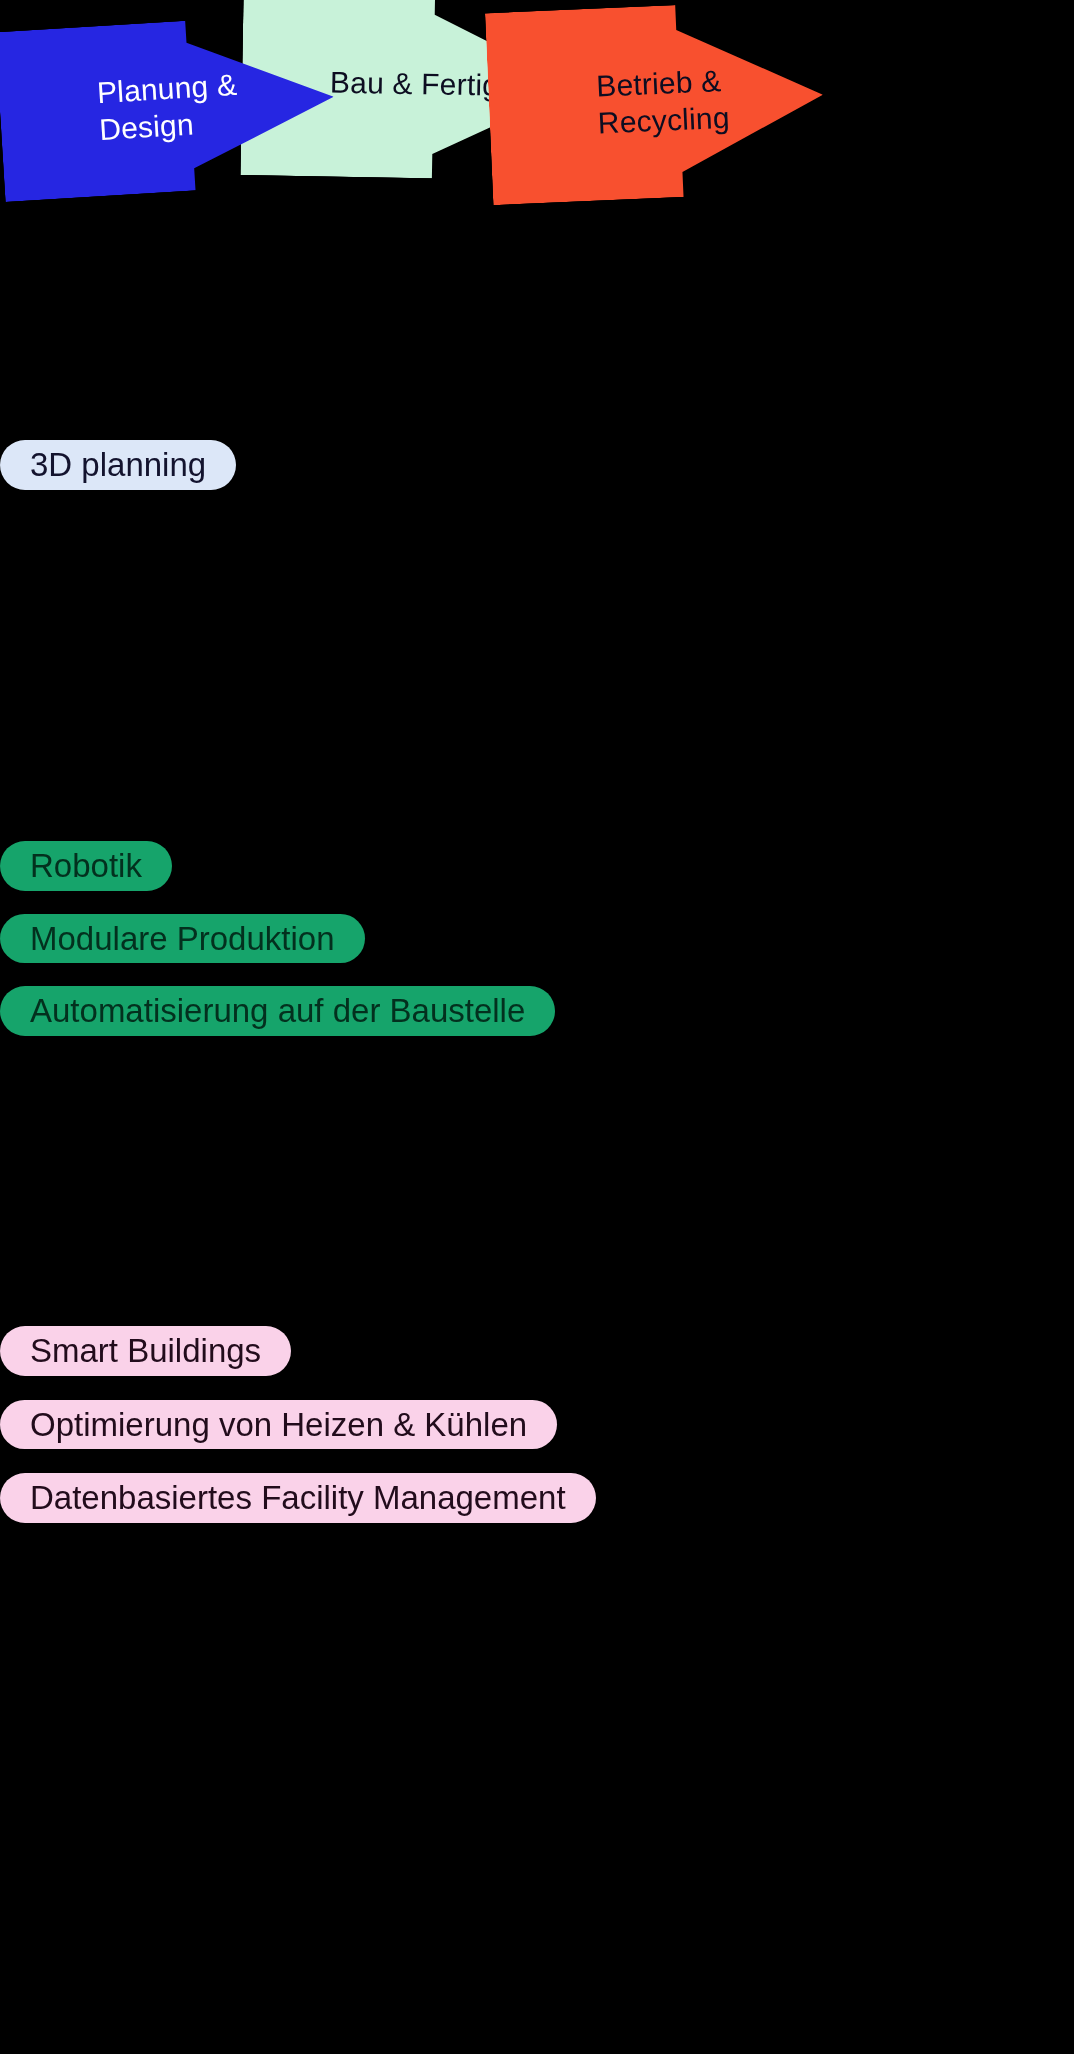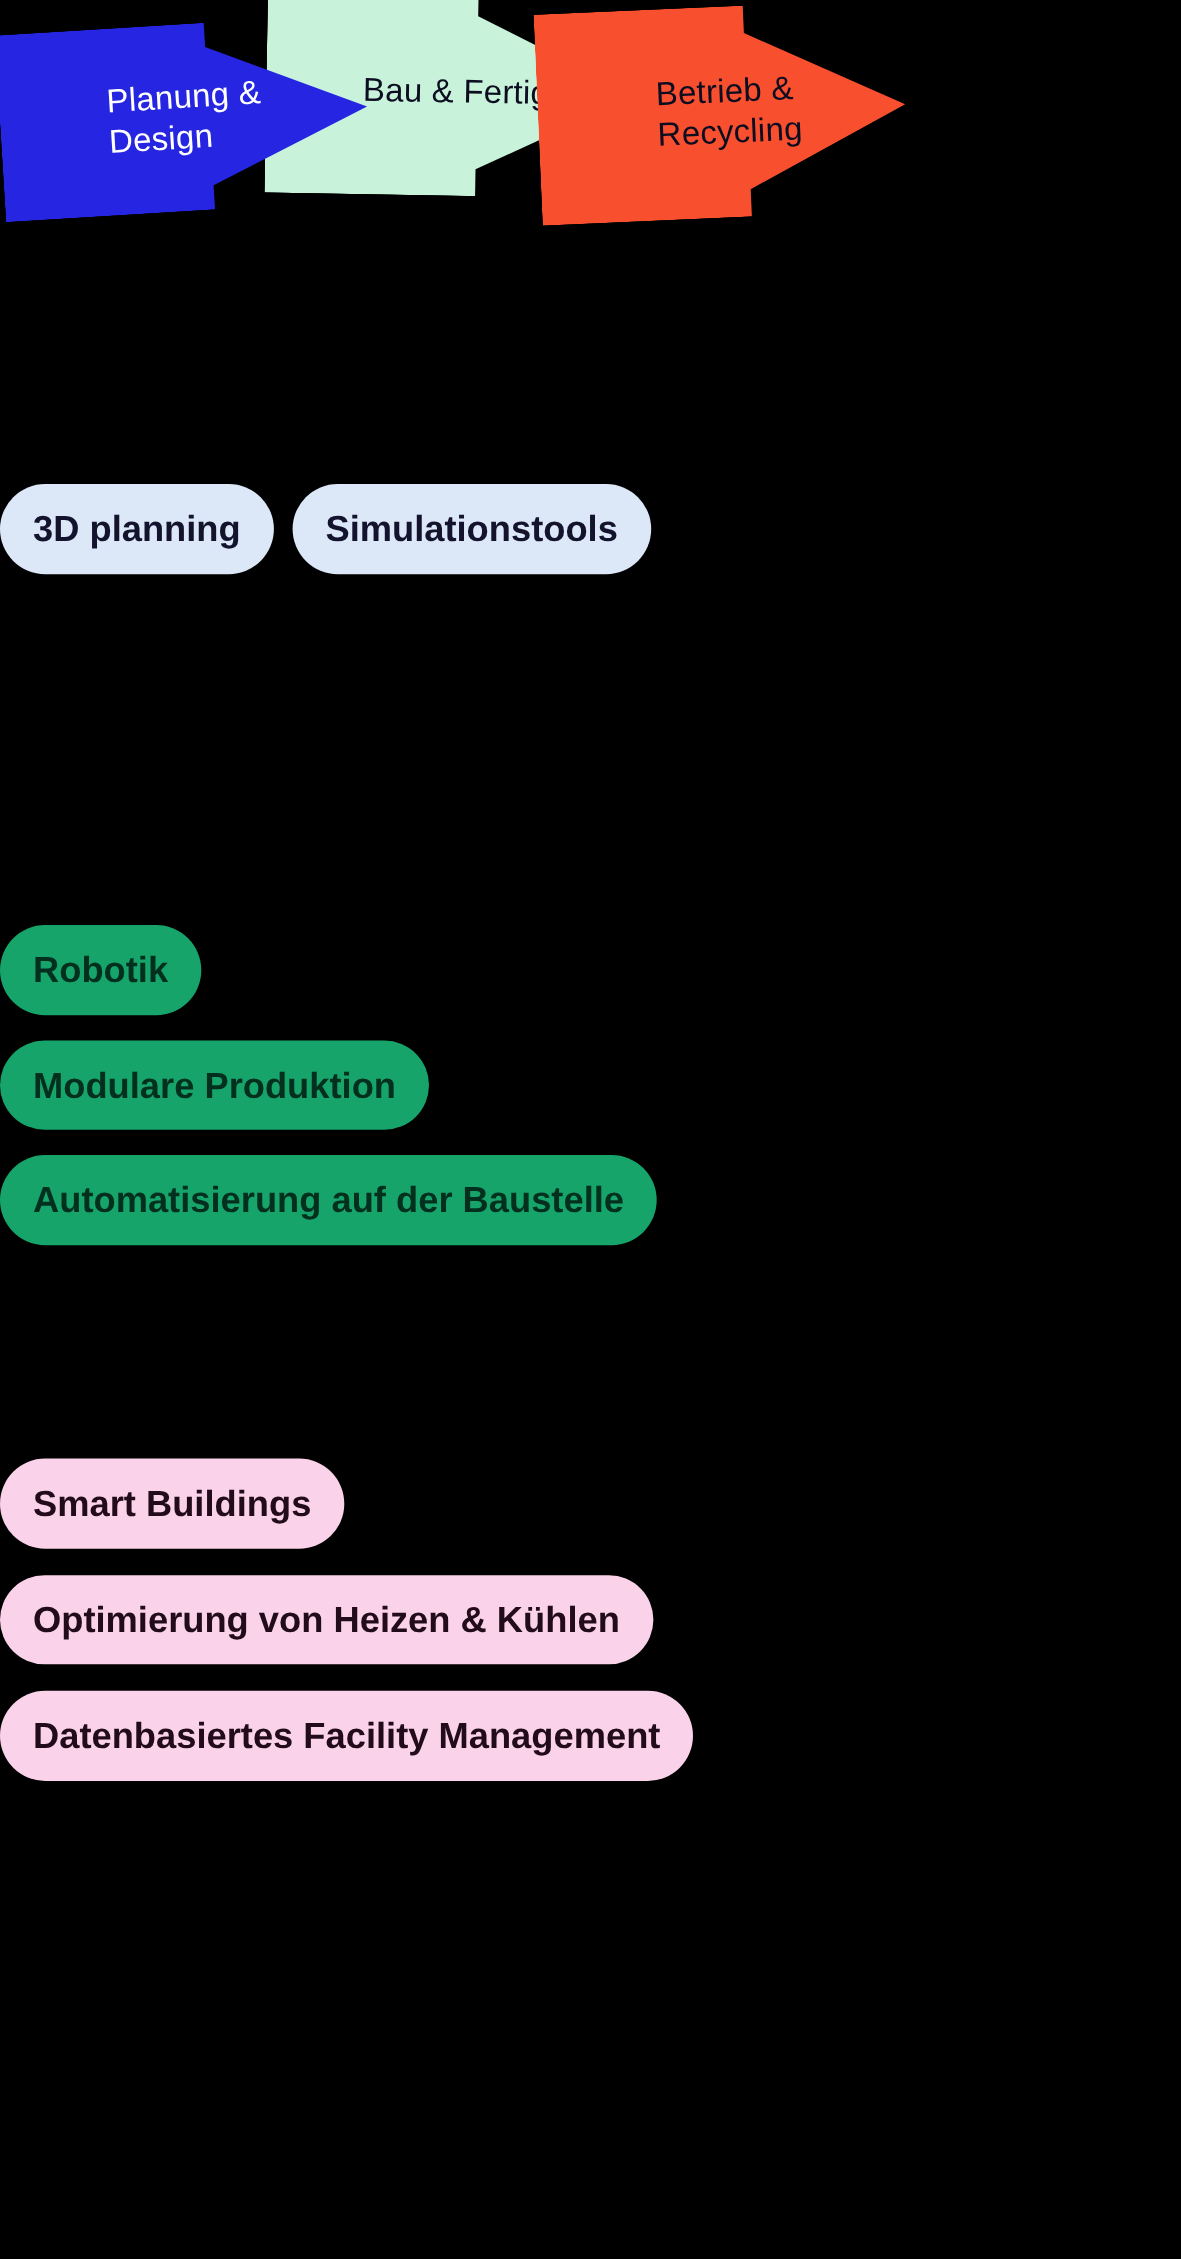--- a/index.html
+++ b/index.html
@@ -100,24 +100,24 @@
   .tag-group-betrieb {
     left: 0;
     top: 1326px;
     flex-direction: column;
     align-items: flex-start;
     gap: 24px;
   }
   .pill {
     display: inline-flex;
     align-items: center;
-    padding: 21px 30px;
+    padding: 5px 30px;
     border-radius: 999px;
     font-size: 33px;
-    font-weight: 700;
+    font-weight: 400;
     line-height: 1.2;
     white-space: nowrap;
   }
   .pill-blue {
     background: var(--pill-blue, #dce7f8);
     color: var(--pill-blue-text, #13132e);
   }
   .pill-green {
     background: var(--pill-green, #16a46b);
     color: var(--pill-green-text, #03301e);
@@ -139,21 +139,20 @@
     <div class="banner banner-mint">
       <span class="banner-label">Bau &amp; Fertigung</span>
     </div>
     <div class="banner banner-orange">
       <span class="banner-label">Betrieb &amp; Recycling</span>
     </div>
   </div>
 
   <div class="tag-group tag-group-planung">
     <span class="pill pill-blue">3D planning</span>
-    <span class="pill pill-blue">Simulationstools</span>
   </div>
 
   <div class="tag-group tag-group-betrieb">
     <span class="pill pill-pink">Smart Buildings</span>
     <span class="pill pill-pink">Optimierung von Heizen &amp; Kühlen</span>
     <span class="pill pill-pink">Datenbasiertes Facility Management</span>
   </div>
 
   <div class="tag-group tag-group-bau">
     <span class="pill pill-green">Robotik</span>

